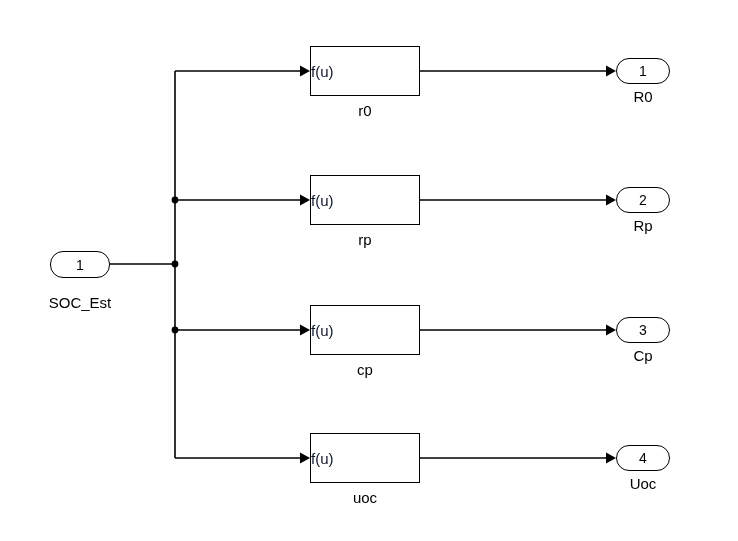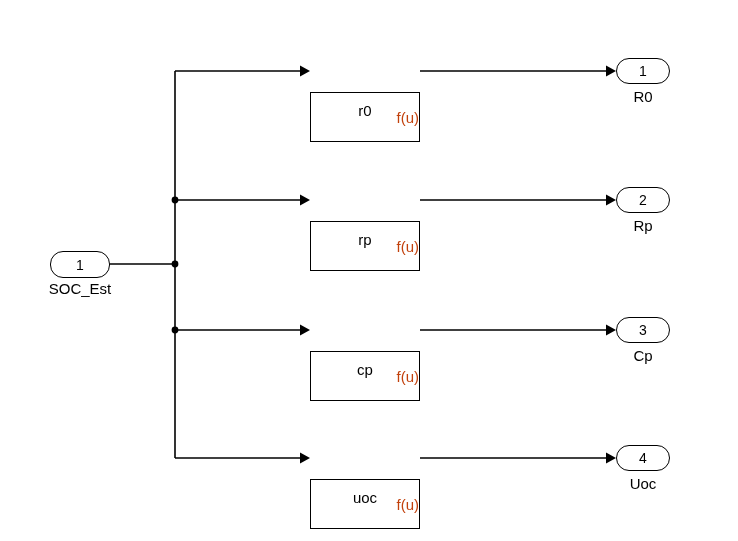--- a/index.html
+++ b/index.html
@@ -12,22 +12,22 @@
     position:absolute;box-sizing:border-box;background:#ffffff;
     border:1.2px solid #000000;border-radius:13px;
     display:flex;align-items:center;justify-content:center;
     font-size:14px;color:#000000;
   }
   .in-port{left:50px;top:251px;width:60px;height:27px;}
   .out-port{left:616px;width:54px;height:26px;}
   .fcn-block{
     position:absolute;left:310px;width:110px;height:50px;box-sizing:border-box;
     background:#ffffff;border:1.3px solid #000000;
-    display:flex;align-items:center;justify-content:flex-end;
-    font-size:15px;color:#c2410c;margin-top:46px;
+    display:flex;align-items:center;justify-content:flex-start;
+    font-size:15px;color:#0f172a;
   }
   .lbl{
     position:absolute;transform:translateX(-50%);
     font-size:15px;color:#000000;white-space:nowrap;
   }
   .watermark{
     position:absolute;left:510px;top:493px;width:220px;
     color:#9a9a9a;pointer-events:none;
   }
   .wm-line1{display:flex;align-items:center;gap:5px;font-size:16px;}
@@ -74,21 +74,21 @@
       <polygon points="606,452.5 616,458 606,463.5"></polygon>
       <circle cx="175" cy="200" r="3.4"></circle>
       <circle cx="175" cy="264" r="3.4"></circle>
       <circle cx="175" cy="330" r="3.4"></circle>
     </g>
   </svg>
 
   <div class="port in-port">
     <span>1</span>
   </div>
-  <div class="lbl" style="left:80px;top:280px;">SOC_Est</div>
+  <div class="lbl" style="left:80px;top:294px;">SOC_Est</div>
 
   <div class="fcn-block" style="top:46px;">
     <span>f(u)</span>
   </div>
   <div class="lbl" style="left:365px;top:102px;">r0</div>
 
   <div class="fcn-block" style="top:175px;">
     <span>f(u)</span>
   </div>
   <div class="lbl" style="left:365px;top:231px;">rp</div>

